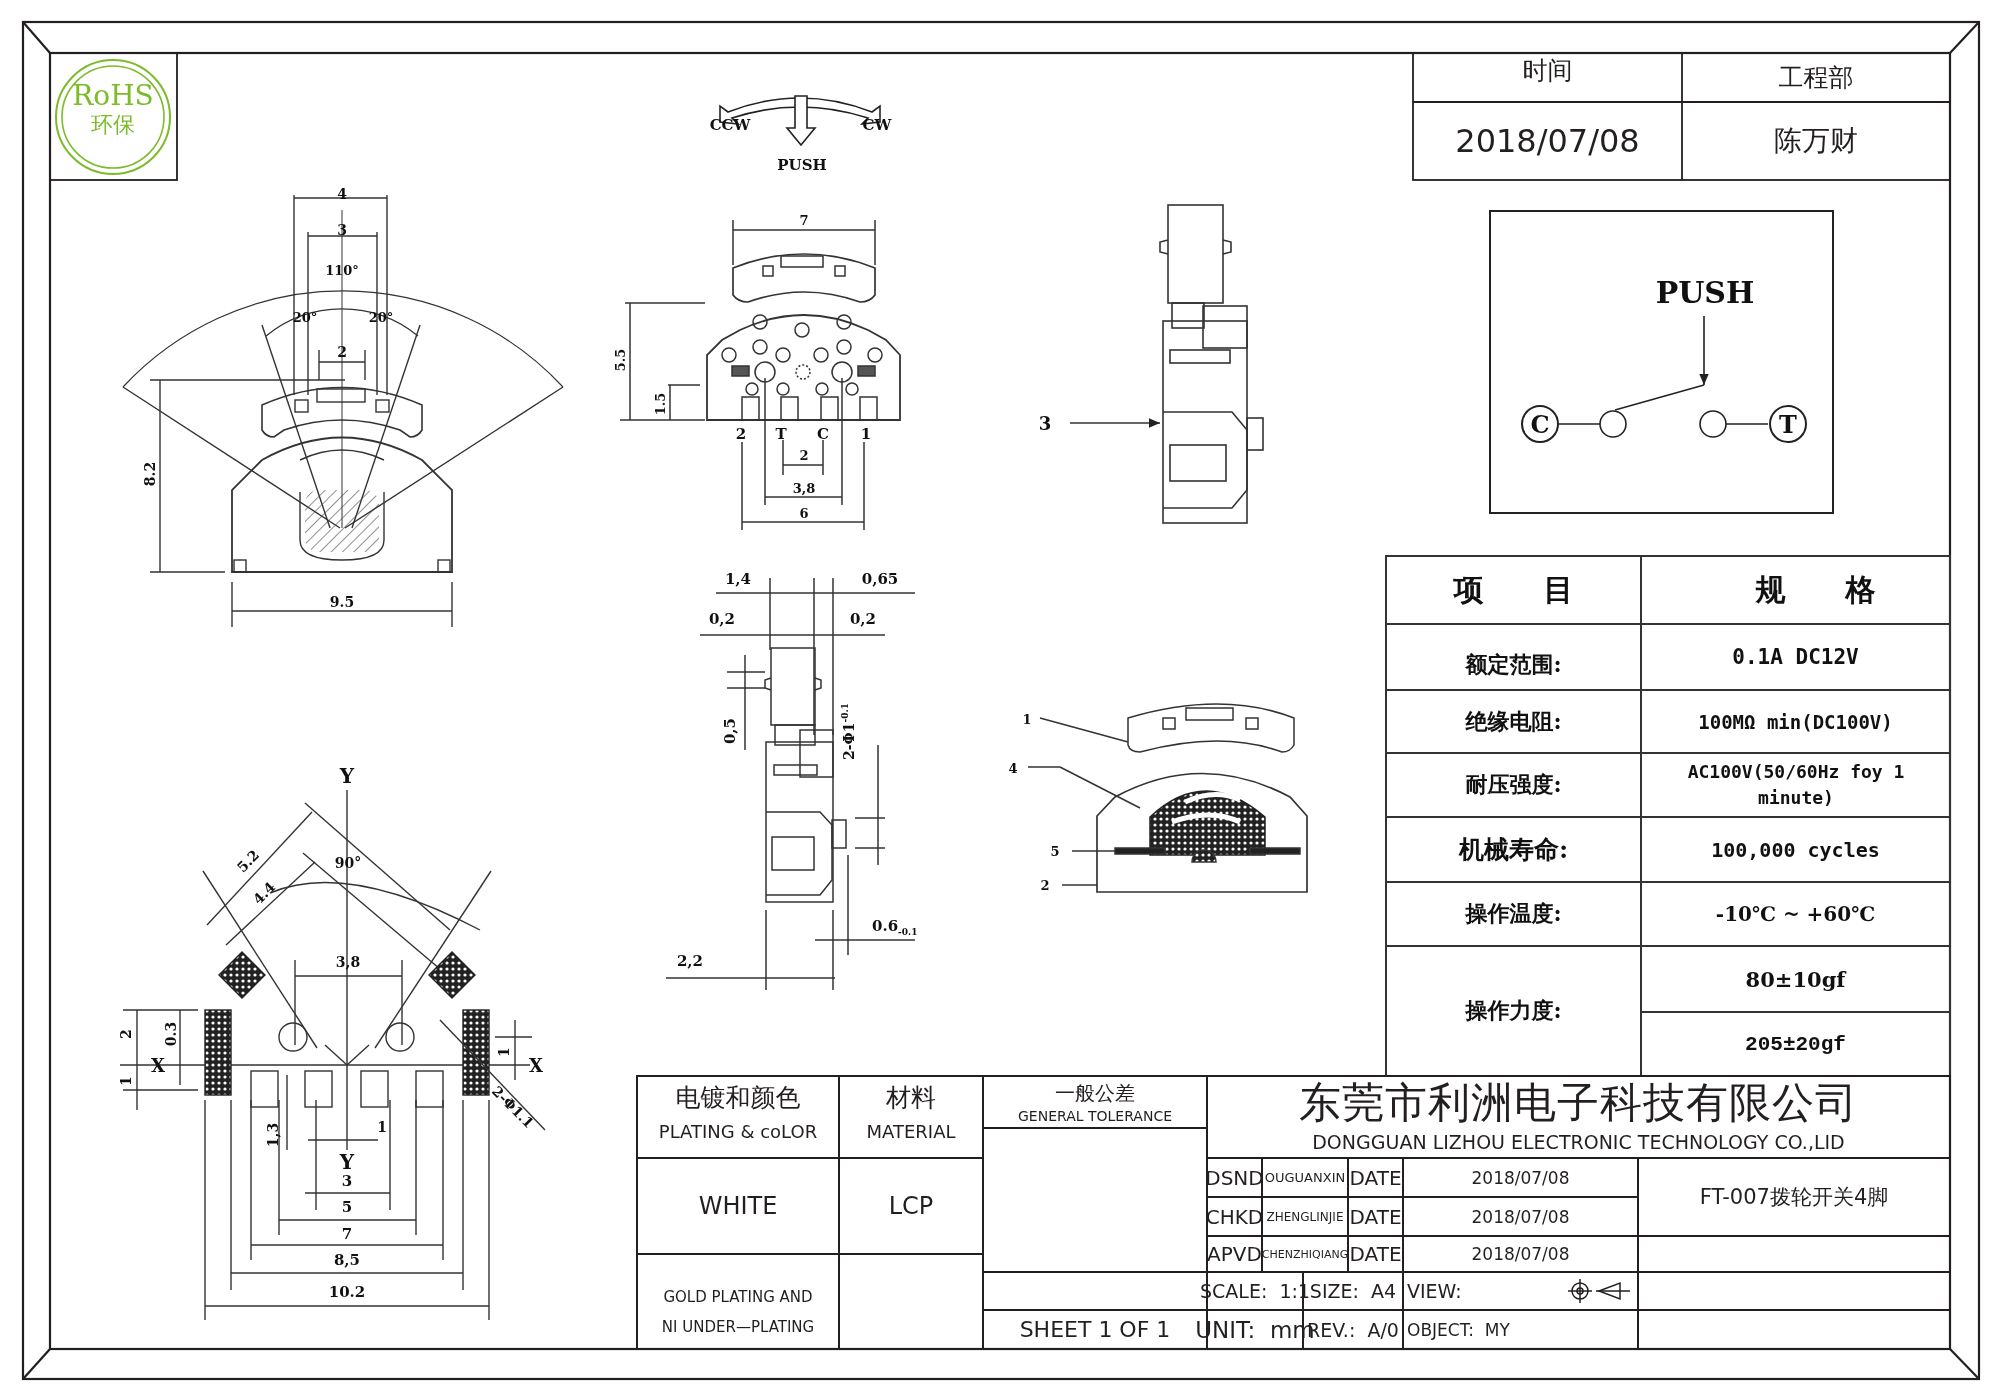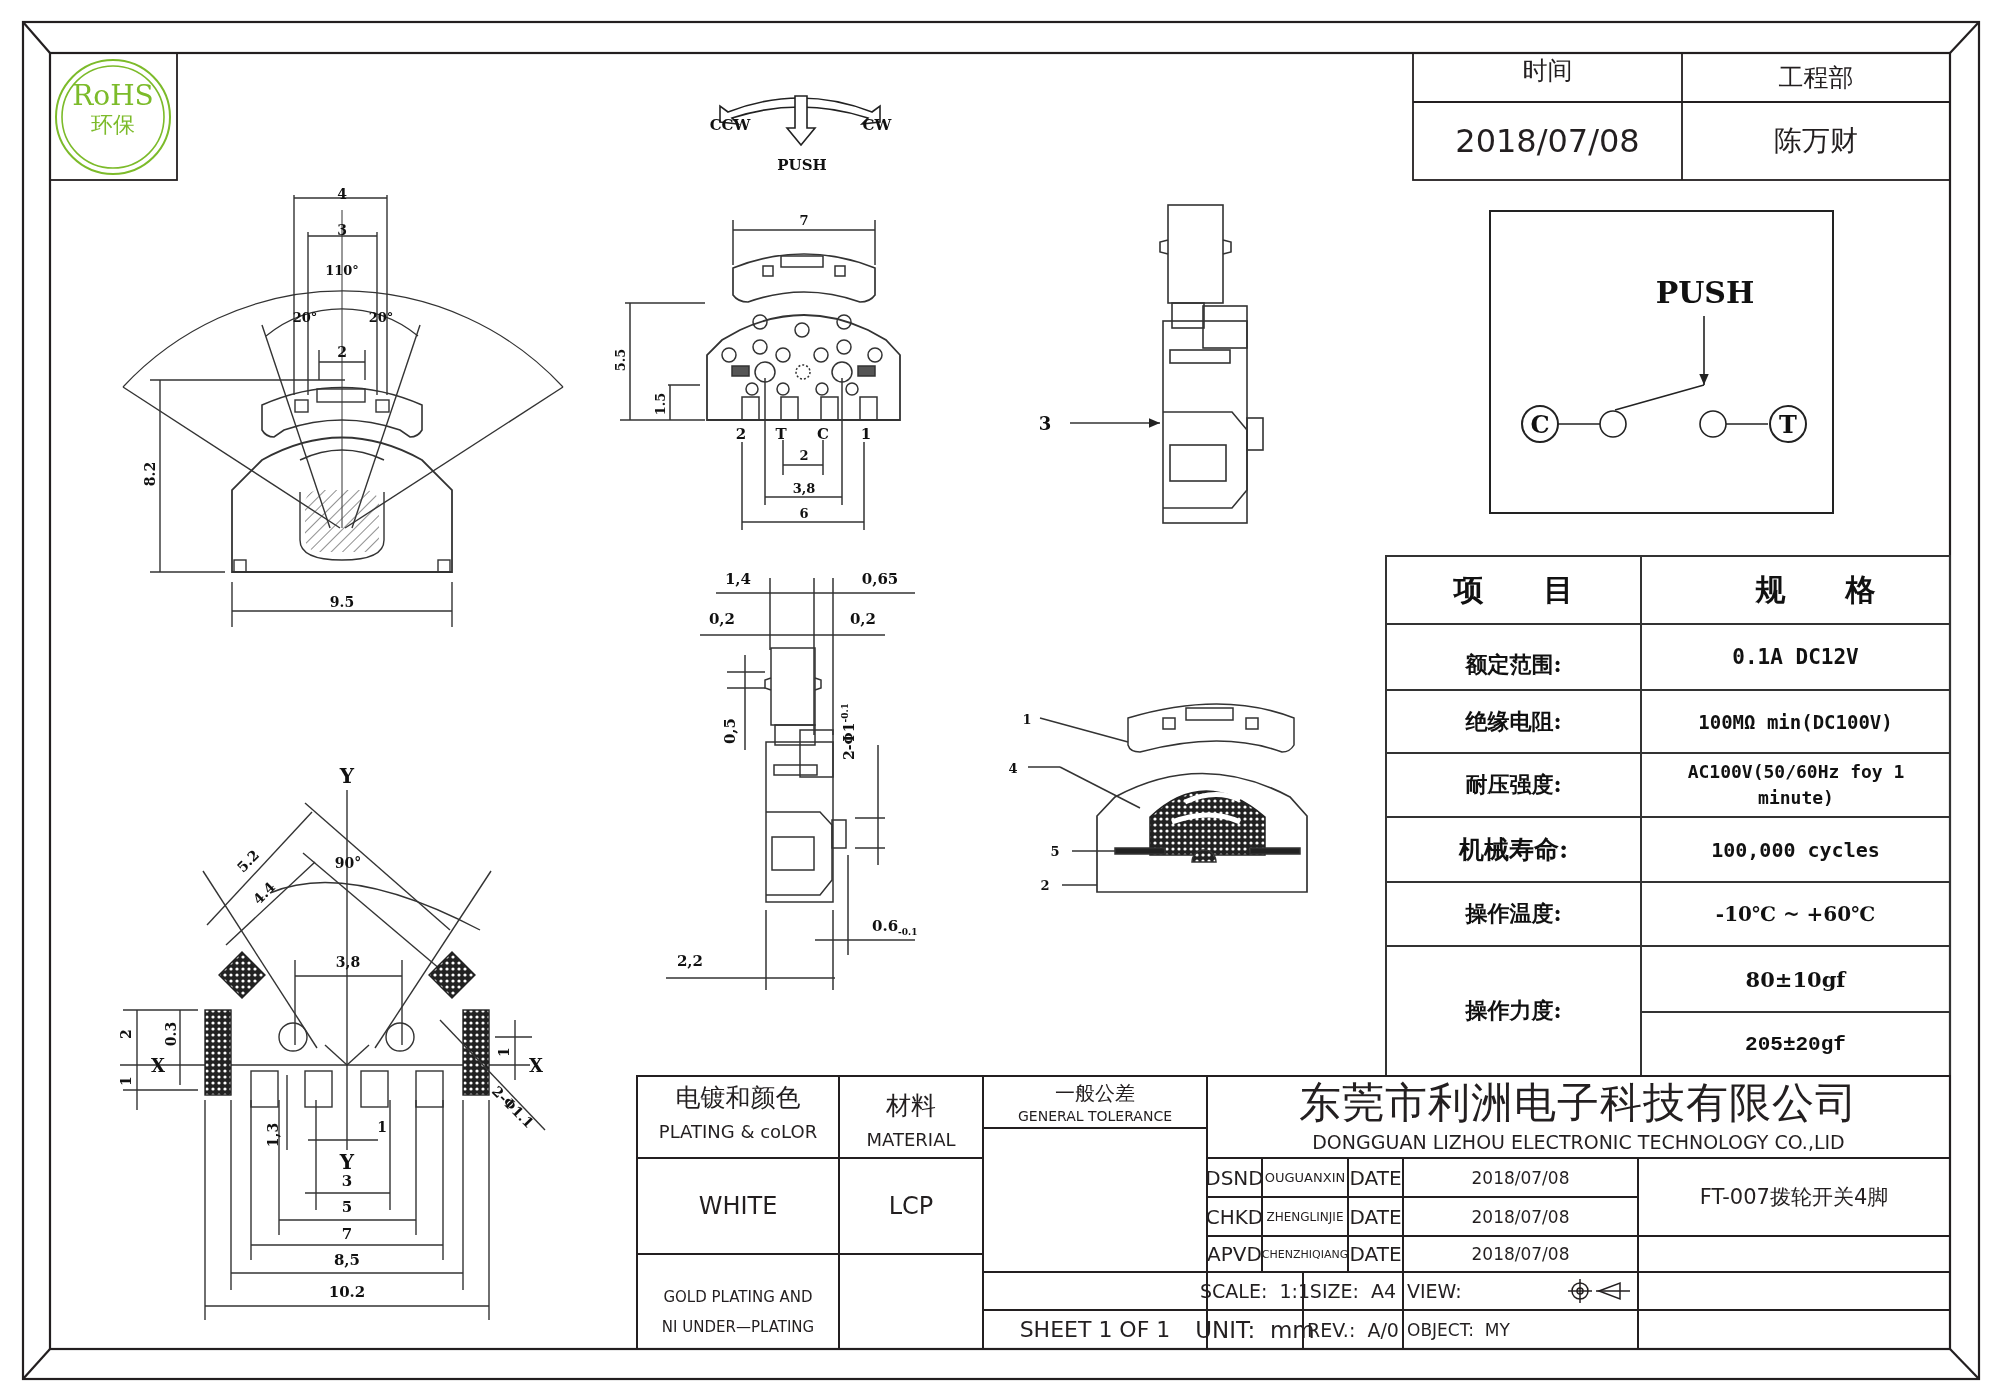--- a/index.html
+++ b/index.html
@@ -415,21 +415,21 @@
   <div class="cell t-bold" style="left:1641px;top:946px;width:309px;height:66px;font-size:21px;">80±10gf</div>
   <div class="cell t-bold" style="left:1641px;top:1012px;width:309px;height:64px;font-size:21px;font-family:Liberation Mono, monospace;">205±20gf</div>
 </div>
 
 <div>
   <div class="abs t-light" style="left:637px;top:1078px;width:202px;text-align:center;">
     <div style="font-size:25px;line-height:40px;">电镀和颜色</div>
     <div style="font-size:18px;line-height:28px;">PLATING &amp; coLOR</div>
   </div>
   <div class="abs t-light" style="left:839px;top:1078px;width:144px;text-align:center;">
-    <div style="font-size:25px;line-height:40px;margin-top:8px;">材料</div>
+    <div style="font-size:25px;line-height:40px;">材料</div>
     <div style="font-size:18px;line-height:28px;">MATERIAL</div>
   </div>
   <div class="abs t-light" style="left:983px;top:1080px;width:224px;text-align:center;">
     <div style="font-size:20px;line-height:26px;">一般公差</div>
     <div style="font-size:14px;line-height:20px;">GENERAL TOLERANCE</div>
   </div>
   <div class="cell t-light" style="left:637px;top:1158px;width:202px;height:96px;font-size:24px;">WHITE</div>
   <div class="cell t-light" style="left:839px;top:1158px;width:144px;height:96px;font-size:24px;">LCP</div>
   <div class="abs t-light" style="left:637px;top:1282px;width:202px;text-align:center;font-size:15px;line-height:30px;">
     <div>GOLD PLATING AND</div>

